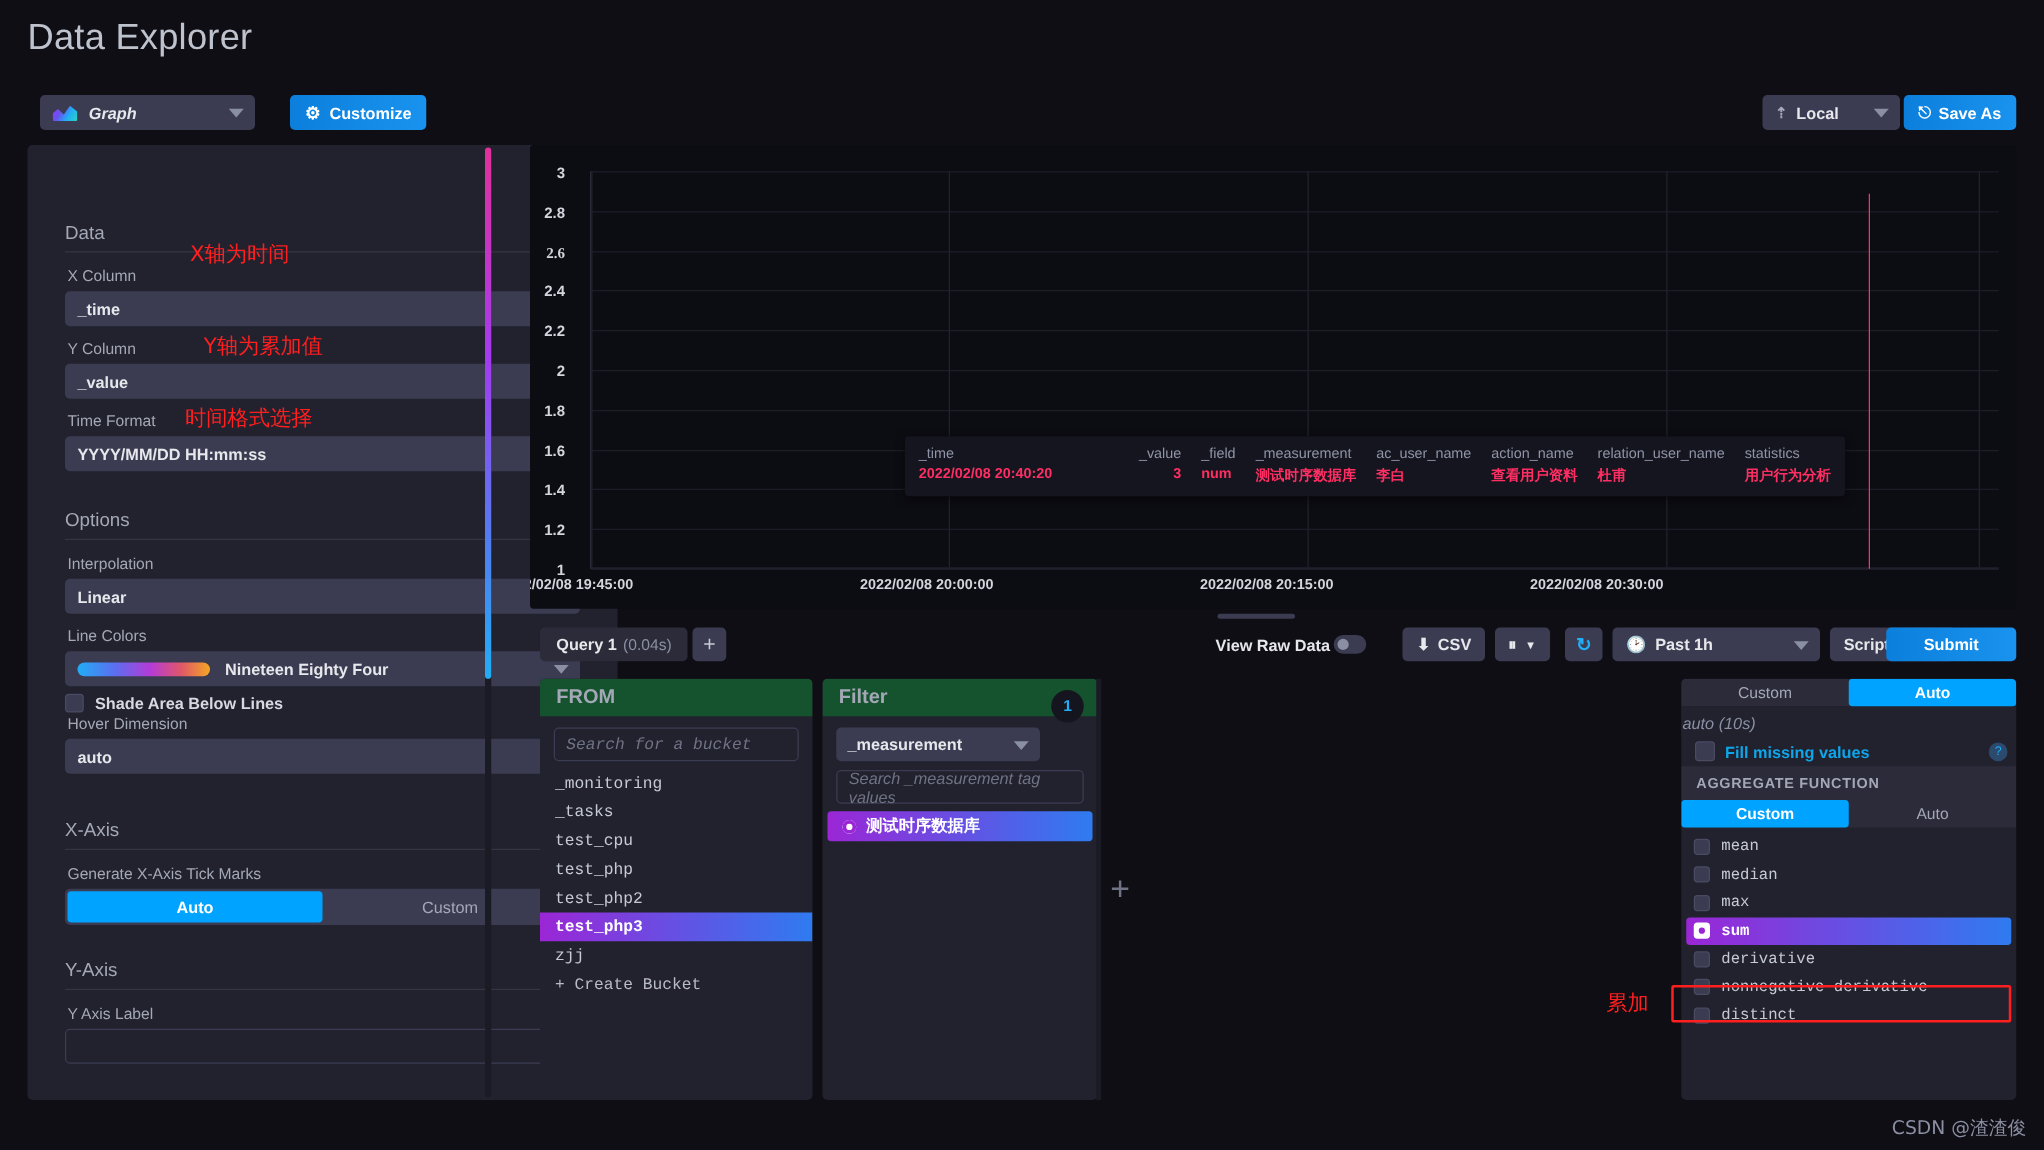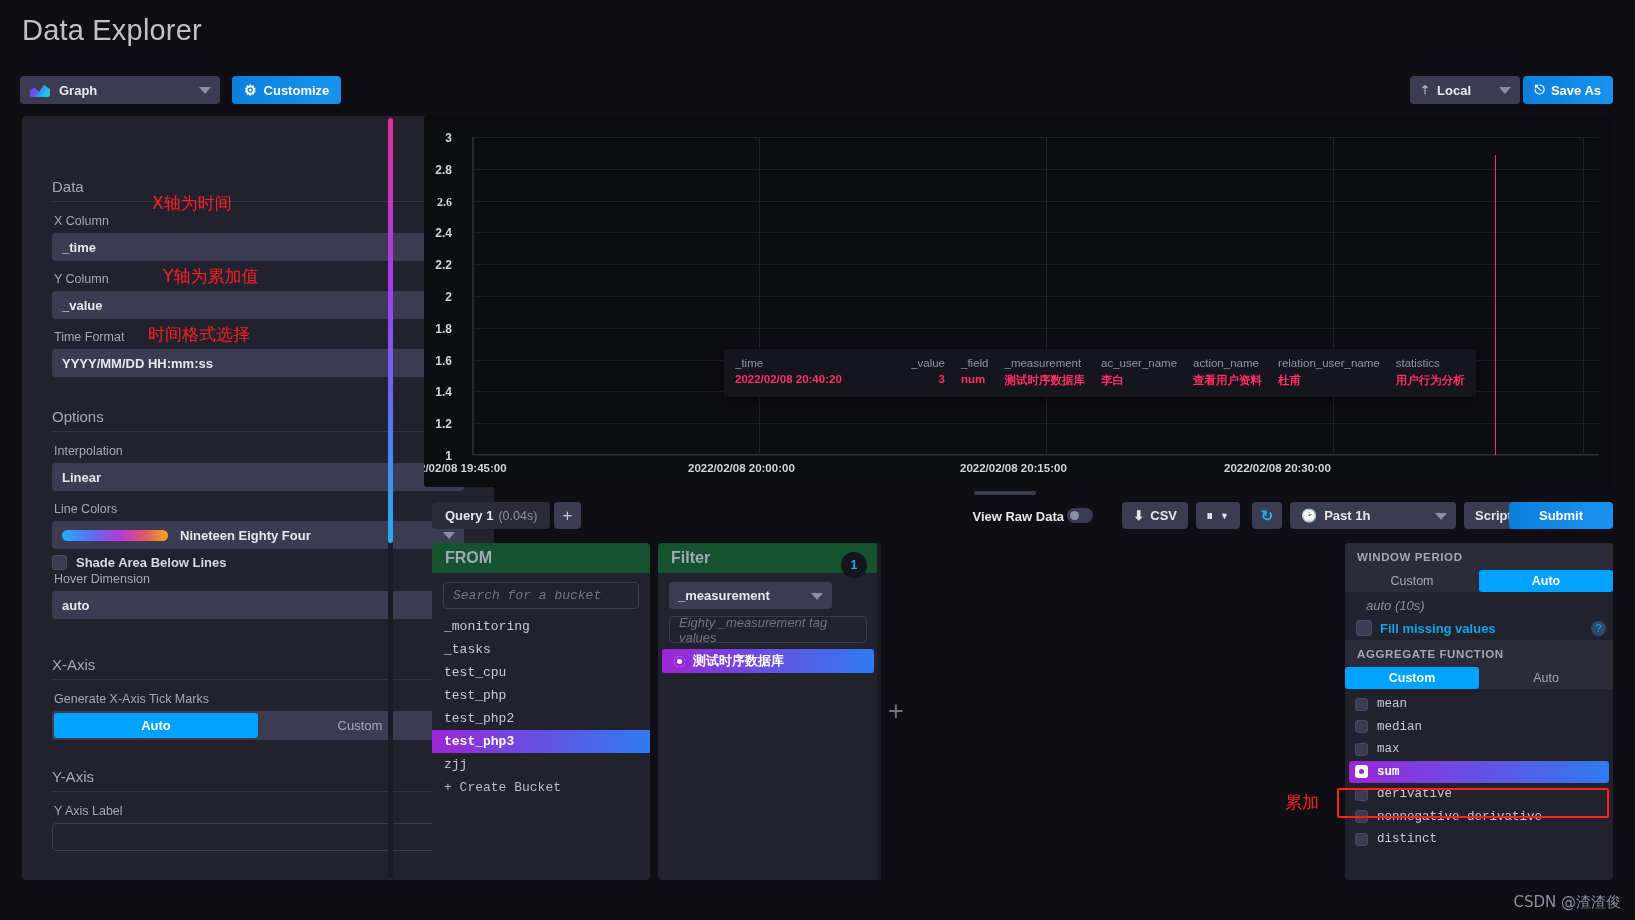--- a/index.html
+++ b/index.html
@@ -21,21 +21,21 @@
   .dd{
     background:#3b3c52; border-radius:4px; height:28px;
     display:flex; align-items:center; padding:0 10px; color:#e7e8eb;
     font-weight:bold; font-size:13px; position:relative; cursor:pointer;
   }
   .dd .caret{
     position:absolute; right:9px; top:50%; margin-top:-3px;
     width:0;height:0;border-left:6px solid transparent;border-right:6px solid transparent;
     border-top:7px solid #8b8fa3;
   }
-  #viz-type-dd{ position:absolute; left:20px; top:0; width:200px; }
+  #viz-type-dd{ position:absolute; left:32px; top:0; width:172px;font-style:italic; }
   #viz-type-icon{
     width:20px;height:14px;margin-right:9px;border-radius:2px;
     background:linear-gradient(120deg,#9b3ef0 0%,#6a4ff0 35%,#22adf6 65%,#2ad4c0 100%);
     clip-path:polygon(0 100%,0 55%,22% 30%,45% 62%,70% 12%,100% 45%,100% 100%);
   }
   #customize-button{
     position:absolute; left:232px; top:0; height:28px; border-radius:4px;
     background:linear-gradient(90deg,#0b7fdb,#1993ef);
     color:#fff; font-weight:bold; font-size:13px;
     display:flex;align-items:center; padding:0 12px; cursor:pointer;
@@ -233,21 +233,21 @@
   }
   .seg{
     display:flex; background:#2b2b3a; height:22px; margin:0; padding:0;
   }
   .seg > div{
     flex:1; display:flex;align-items:center;justify-content:center;font-size:12.5px;
     color:#a4a8b6; cursor:pointer;
   }
   .seg > div.on{ background:#00a3ff; color:#fff; font-weight:bold; border-radius:3px; }
   #window-value{
-    height:26px; display:flex;align-items:center;padding:0 21px;
+    height:26px; display:flex;align-items:center;padding:0 1px;
     color:#8b8fa3; font-style:italic; font-size:13px; background:#22222e;
   }
   #fill-missing-row{ display:flex;align-items:center;padding:2px 11px 4px 11px; position:relative; }
   #fill-missing-row .t{ color:#0ea5e9; font-weight:bold; font-size:13px; }
   #help-icon{
     position:absolute; right:7px; top:3px; width:15px;height:15px;border-radius:50%;
     background:#2b4a6e; color:#22adf6; font-size:10px; display:flex;align-items:center;
     justify-content:center; cursor:pointer;
   }
   .agg-item{
@@ -515,28 +515,27 @@
   <div class="list-item mono" style="color:#b8bcc8;text-align:right;">+ Create Bucket</div>
 </div>
 
 <div class="card" id="filter-card">
   <div class="card-head">Filter</div>
   <div id="filter-tag-dd">
     <span>_measurement</span>
     <span class="caret"></span>
   </div>
   <div id="filter-count">1</div>
-  <div class="search-input" style="margin-top:7px;">Eighty _measurement tag values</div>
+  <div class="search-input" style="margin-top:7px;">Search _measurement tag values</div>
   <div class="list-item sel bullet" style="margin:2px 4px;border-radius:3px;height:24px;">测试时序数据库</div>
 </div>
 <div id="right-scroll-track"></div>
 <div id="add-filter-button">+</div>
 
 <div id="agg-card">
-  <div class="agg-head">WINDOW PERIOD</div>
   <div class="seg" style="padding:0;">
     <div>Custom</div>
     <div class="on">Auto</div>
   </div>
   <div id="window-value">auto (10s)</div>
   <div id="fill-missing-row">
     <span class="cbox" style="width:16px;height:16px;margin-right:8px;"></span>
     <span class="t">Fill missing values</span>
     <span id="help-icon">?</span>
   </div>

